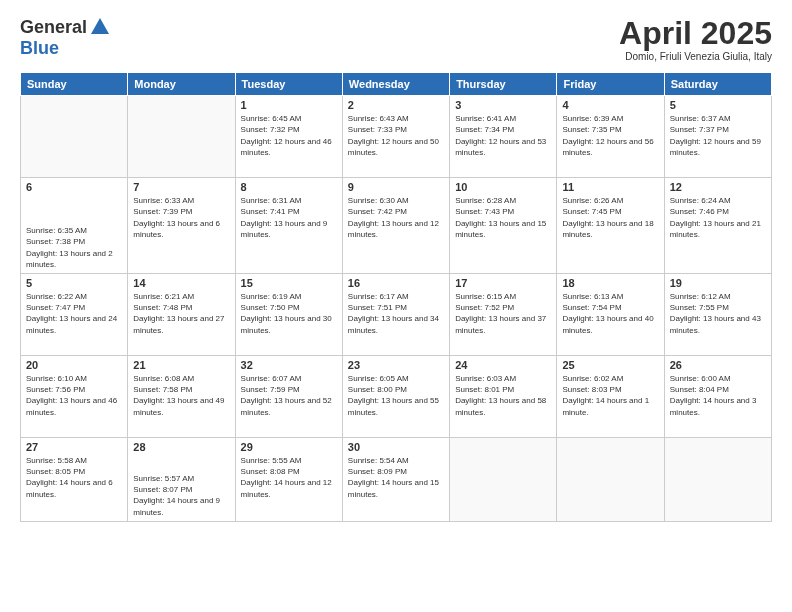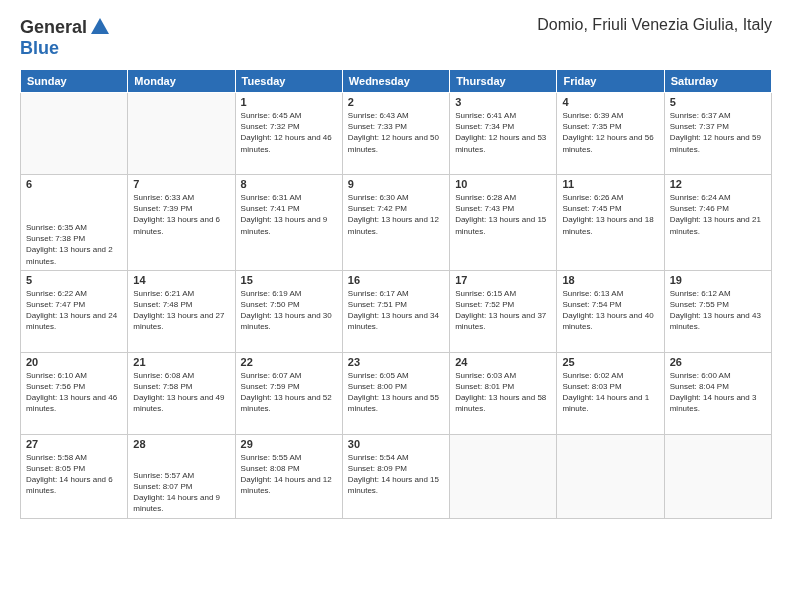--- a/index.html
+++ b/index.html
@@ -50,21 +50,21 @@
     .title-block {
       text-align: right;
     }
     .month-title {
       font-size: 32px;
       font-weight: bold;
       color: #333;
       line-height: 1.1;
     }
     .subtitle {
-      font-size: 16px;
+      font-size: 10px;
       color: #333;
       font-weight: normal;
     }
     .calendar {
       width: 100%;
       border-collapse: collapse;
       flex: 1;
     }
     .calendar th {
       background-color: #2a6db5;
@@ -108,20 +108,21 @@
     <div class="logo">
       <div class="logo-text">
         <span class="logo-general">General</span>
         <svg class="logo-icon" viewBox="0 0 22 22">
           <polygon points="11,2 20,18 2,18" fill="#2a6db5"></polygon>
         </svg>
       </div>
       <span class="logo-blue">Blue</span>
     </div>
     <div class="title-block">
+      <div class="month-title">April 2025</div>
       <div class="subtitle">Domio, Friuli Venezia Giulia, Italy</div>
     </div>
   </div>
 
   <table class="calendar">
     <thead>
       <tr>
       <th>Sunday</th>
           <th>Monday</th>
           <th>Tuesday</th>
@@ -261,21 +262,21 @@
 Sunset: 7:56 PM
 Daylight: 13 hours and 46 minutes.</div>
           </td>
           <td>
             <span class="day-num">21</span>
             <div class="day-info" style="white-space: pre-line;">Sunrise: 6:08 AM
 Sunset: 7:58 PM
 Daylight: 13 hours and 49 minutes.</div>
           </td>
           <td>
-            <span class="day-num">22</span>
+            <span class="day-num">32</span>
             <div class="day-info" style="white-space: pre-line;">Sunrise: 6:07 AM
 Sunset: 7:59 PM
 Daylight: 13 hours and 52 minutes.</div>
           </td>
           <td>
             <span class="day-num">23</span>
             <div class="day-info" style="white-space: pre-line;">Sunrise: 6:05 AM
 Sunset: 8:00 PM
 Daylight: 13 hours and 55 minutes.</div>
           </td>

